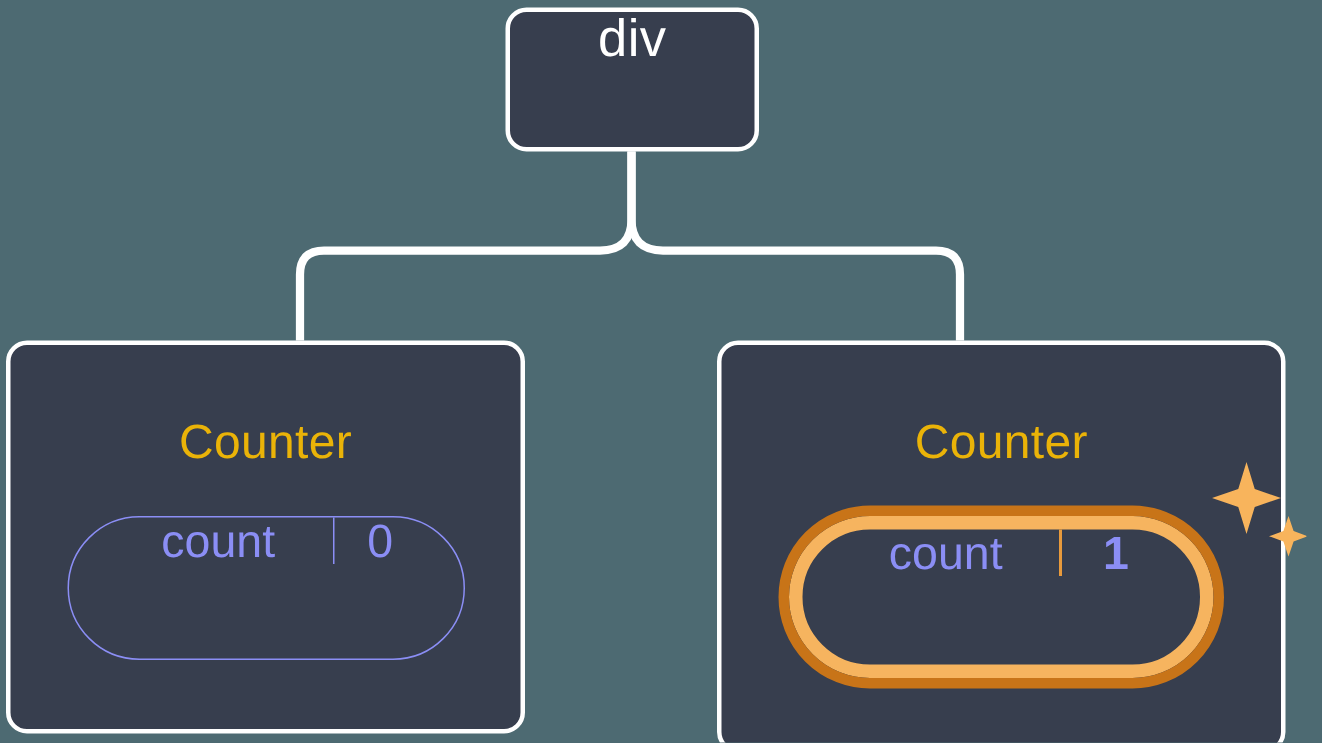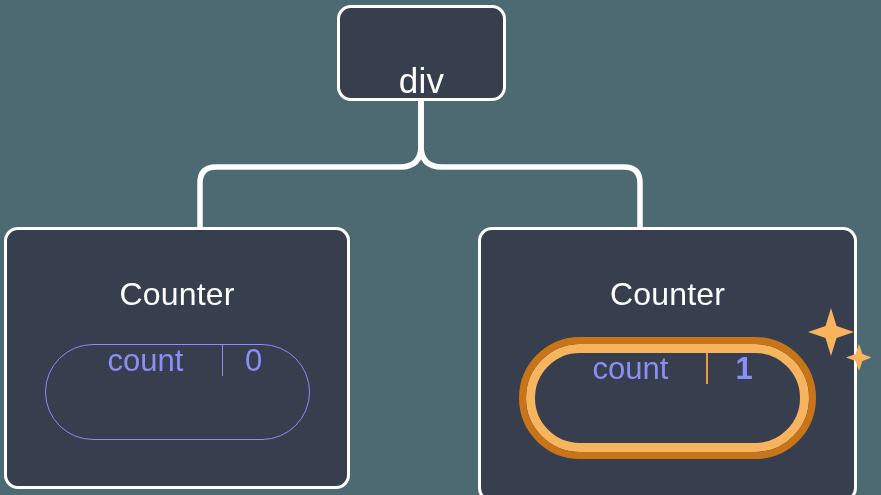--- a/index.html
+++ b/index.html
@@ -39,21 +39,21 @@
     box-sizing: border-box;
   }
 
   
   #div-node {
     left: 337px;
     top: 5px;
     width: 169px;
     height: 96px;
     display: flex;
-    align-items: flex-end;
+    align-items: flex-start;
     justify-content: center;
   }
   .div-label {
     color: #ffffff;
     font-size: 35px;
     line-height: 1;
     letter-spacing: 0.3px;
   }
 
   
@@ -68,21 +68,21 @@
     width: 346px;
     height: 262px;
   }
   #counter-right {
     left: 478px;
     top: 227px;
     width: 379px;
     height: 275px;
   }
   .counter-title {
-    color: #ffffff;
+    color: #eab308;
     font-size: 32px;
     line-height: 1;
     margin-top: 48px;
     letter-spacing: 0.2px;
   }
 
   
   .pill-wrap {
     position: relative;
     margin-top: 34px;

